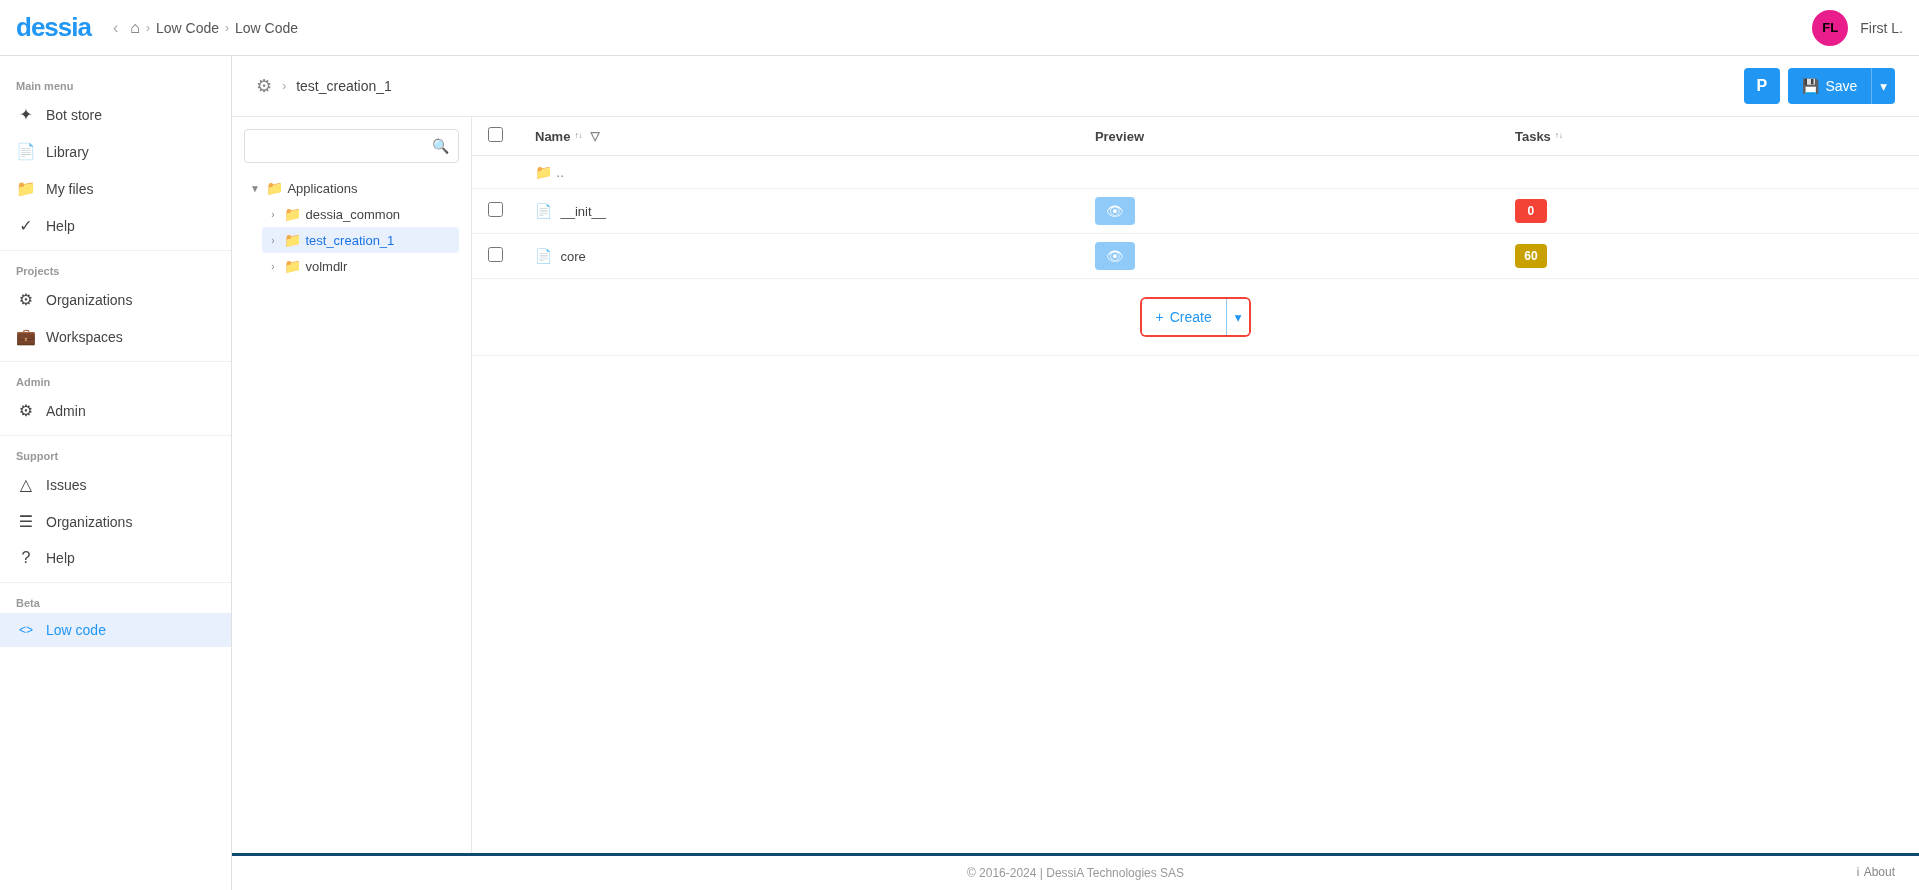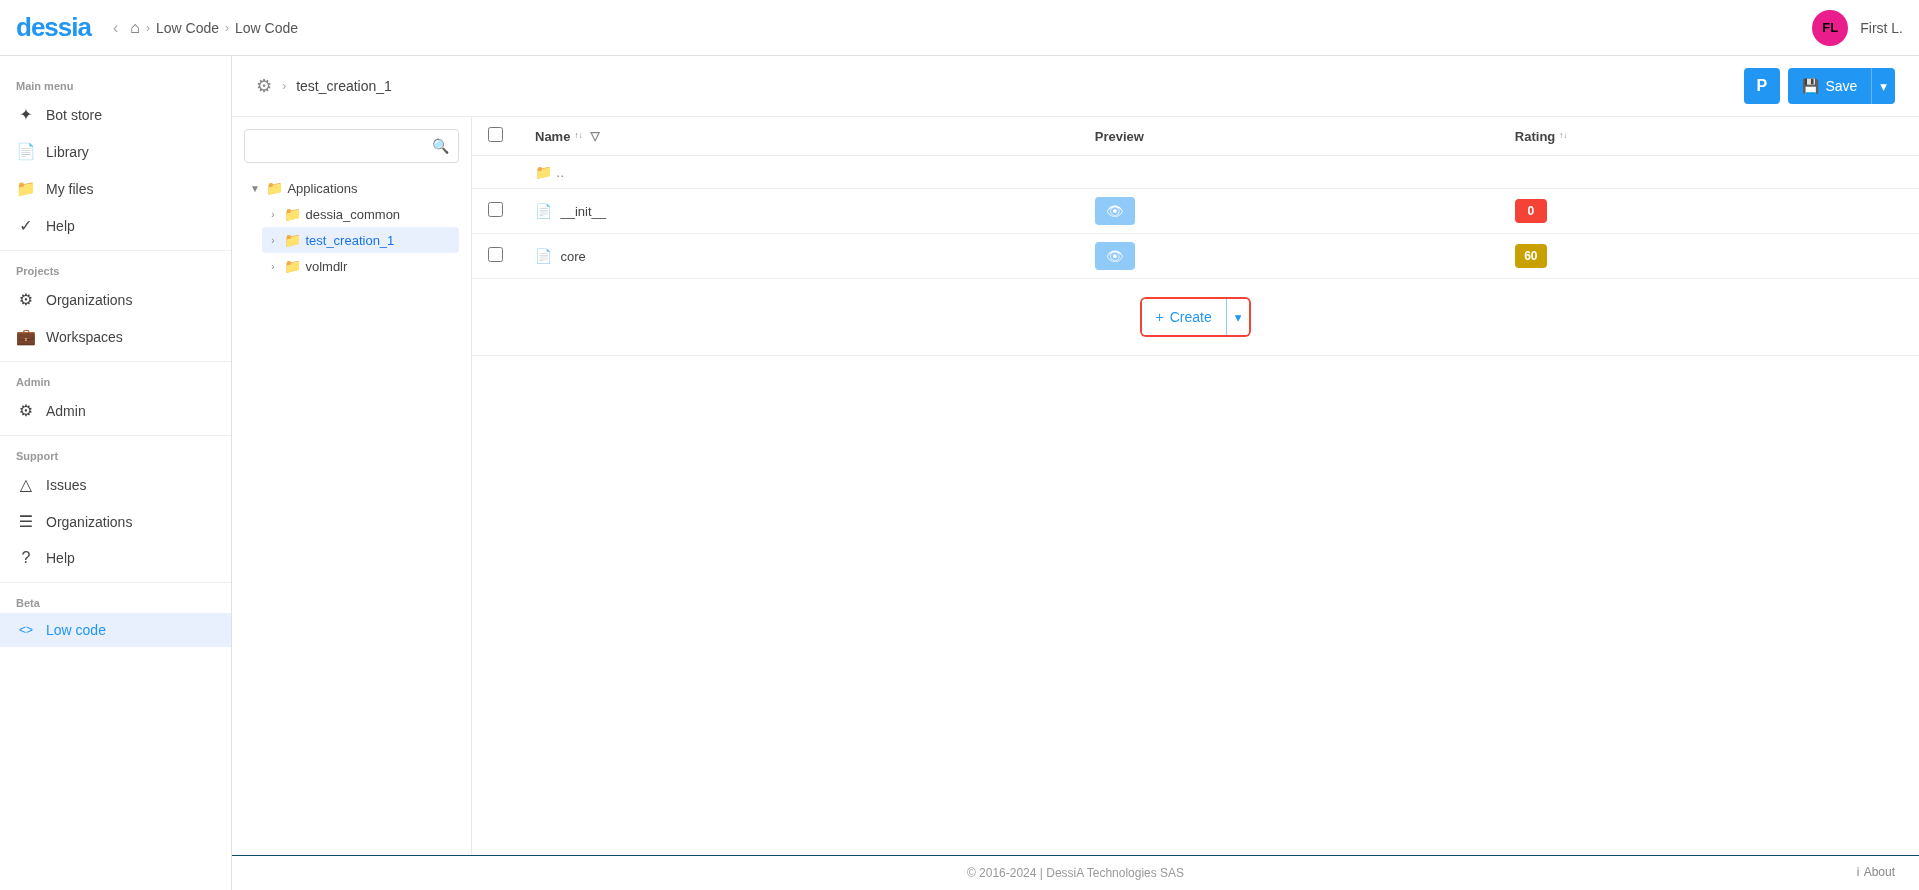--- a/index.html
+++ b/index.html
@@ -125,21 +125,21 @@
       padding: 0 14px; height: 36px; display: flex; align-items: center; gap: 6px;
       cursor: pointer; font-size: 14px; font-weight: 500; color: #2196f3;
     }
     .btn-create-dropdown {
       background: #fff; border: none; border-left: 1px solid #90caf9;
       border-radius: 0 4px 4px 0; padding: 0 8px; height: 36px;
       display: flex; align-items: center; cursor: pointer; color: #2196f3;
     }
 
     
-    .footer { text-align: center; padding: 10px; font-size: 12px; color: #999; border-top: 1px solid #0c4a6e; background: #fff; flex-shrink: 0; display: flex; justify-content: center; align-items: flex-start; position: relative; }
+    .footer { text-align: center; padding: 10px; font-size: 12px; color: #999; border-top: 3px solid #0c4a6e; background: #fff; flex-shrink: 0; display: flex; justify-content: center; align-items: flex-start; position: relative; }
     .footer-about { position: absolute; right: 24px; bottom: 10px; font-size: 12px; color: #888; cursor: pointer; display: flex; align-items: center; gap: 4px; }
 
     .table-scroll { flex: 1; overflow-y: auto; }
 
     .th-sort-arrows { display: inline-flex; flex-direction: column; font-size: 8px; line-height: 1; color: #888; }
   </style>
 </head>
 <body>
 
 <div class="top-header">
@@ -289,21 +289,21 @@
                     <span>Name</span>
                     <span class="th-sort-arrows">↑↓</span>
                     <span class="filter-icon">▽</span>
                   </span>
                 </th>
                 <th class="th-preview">
                   <span>Preview</span>
                 </th>
                 <th class="th-rating">
                   <span class="col-sort">
-                    <span>Rating</span>
+                    <span>Tasks</span>
                     <span class="th-sort-arrows">↑↓</span>
                   </span>
                 </th>
               </tr>
             </thead>
             <tbody>
 
               <tr>
                 <td class="checkbox-cell"></td>
                 <td>

